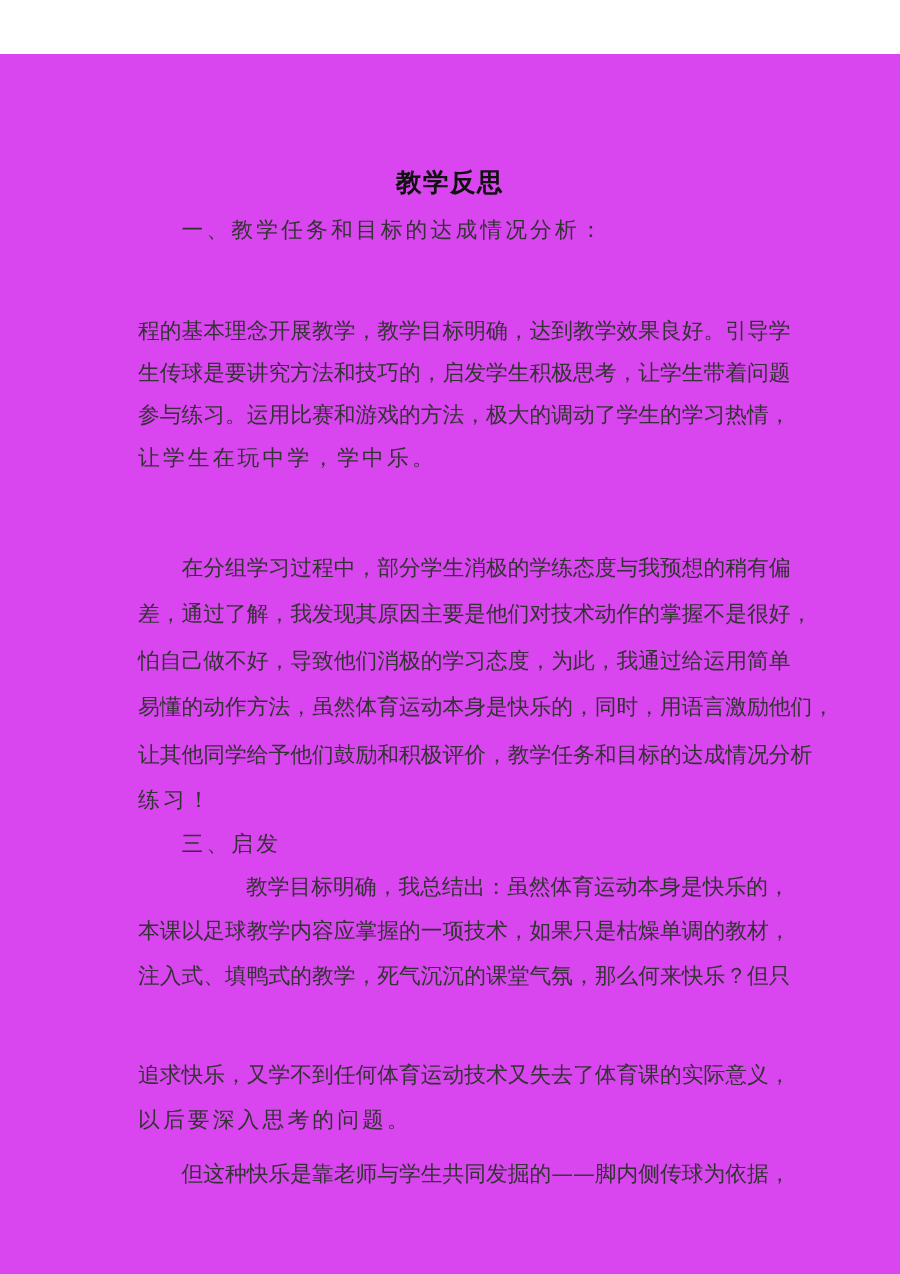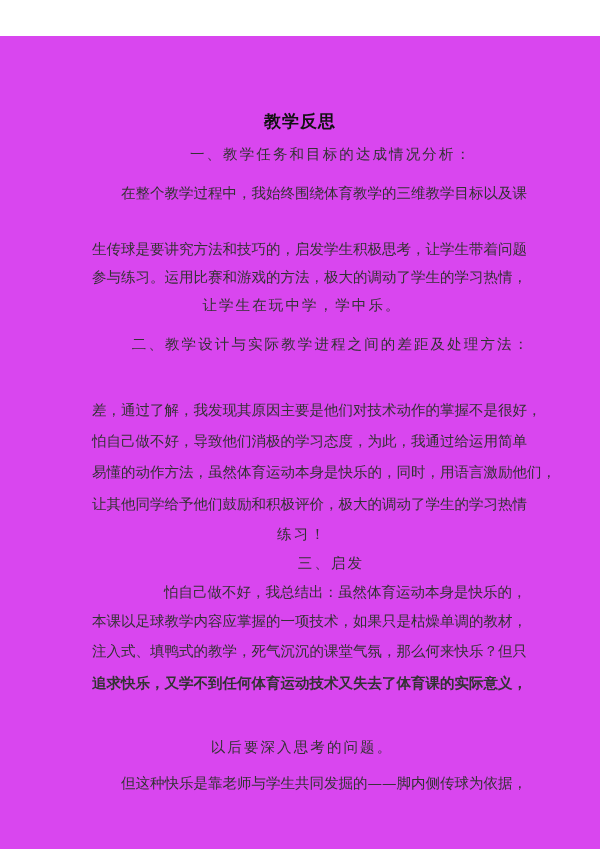--- a/index.html
+++ b/index.html
@@ -37,55 +37,54 @@
   }
   .line {
     position: absolute;
     left: 92px;
     width: 420px;
     font-size: 14.5px;
     line-height: 20px;
     white-space: nowrap;
     letter-spacing: 2.1px;
     color: #333333;
-    text-align: center;
   }
   .indent { left: 121px; }
   .indent2 { left: 164px; }
   .justify {
     text-align: justify;
     text-align-last: justify;
     width: 418px;
     letter-spacing: 0;
   }
   .justify.indent { width: 389px; }
   .justify.indent2 { width: 346px; }
 </style>
 </head>
 <body>
 
 <div class="page">
 
   <div class="title">教学反思</div>
 
   <div class="line indent" style="top:108px;">一、教学任务和目标的达成情况分析：</div>
-  <div class="line indent justify" style="top:147px;">在整个教学过程中，我始终围绕体育教学的三维教学目标以及课</div>
+  <div class="line justify" style="top:175px;">程的基本理念开展教学，教学目标明确，达到教学效果良好。引导学</div>
   <div class="line justify" style="top:203px;">生传球是要讲究方法和技巧的，启发学生积极思考，让学生带着问题</div>
   <div class="line justify" style="top:231px;">参与练习。运用比赛和游戏的方法，极大的调动了学生的学习热情，</div>
-  <div class="line" style="top:260px;font-family:Liberation Mono, monospace;">让学生在玩中学，学中乐。</div>
+  <div class="line" style="top:260px;">让学生在玩中学，学中乐。</div>
 
-  <div class="line indent" style="top:298px;">二、教学设计与实际教学进程之间的差距及处理方法：</div>
+  <div class="line indent justify" style="top:333px;">在分组学习过程中，部分学生消极的学练态度与我预想的稍有偏</div>
   <div class="line justify" style="top:364px;">差，通过了解，我发现其原因主要是他们对技术动作的掌握不是很好，</div>
   <div class="line justify" style="top:395px;">怕自己做不好，导致他们消极的学习态度，为此，我通过给运用简单</div>
   <div class="line justify" style="top:426px;">易懂的动作方法，虽然体育运动本身是快乐的，同时，用语言激励他们，</div>
-  <div class="line justify" style="top:458px;">让其他同学给予他们鼓励和积极评价，极大的调动了学生的学习热情</div>
+  <div class="line justify" style="top:458px;">让其他同学给予他们鼓励和积极评价，教学任务和目标的达成情况分析</div>
   <div class="line" style="top:488px;">练习！</div>
 
   <div class="line indent" style="top:517px;">三、启发</div>
-  <div class="line indent2 justify" style="top:546px;">怕自己做不好，我总结出：虽然体育运动本身是快乐的，</div>
+  <div class="line indent2 justify" style="top:546px;">教学目标明确，我总结出：虽然体育运动本身是快乐的，</div>
   <div class="line justify" style="top:575px;">本课以足球教学内容应掌握的一项技术，如果只是枯燥单调的教材，</div>
   <div class="line justify" style="top:605px;">注入式、填鸭式的教学，死气沉沉的课堂气氛，那么何来快乐？但只</div>
-  <div class="line justify" style="top:637px;font-weight:bold;">追求快乐，又学不到任何体育运动技术又失去了体育课的实际意义，</div>
+  <div class="line justify" style="top:671px;">追求快乐，又学不到任何体育运动技术又失去了体育课的实际意义，</div>
   <div class="line" style="top:701px;">以后要深入思考的问题。</div>
 
   <div class="line indent justify" style="top:737px;">但这种快乐是靠老师与学生共同发掘的——脚内侧传球为依据，</div>
 
 </div>
 
 </body></html>

